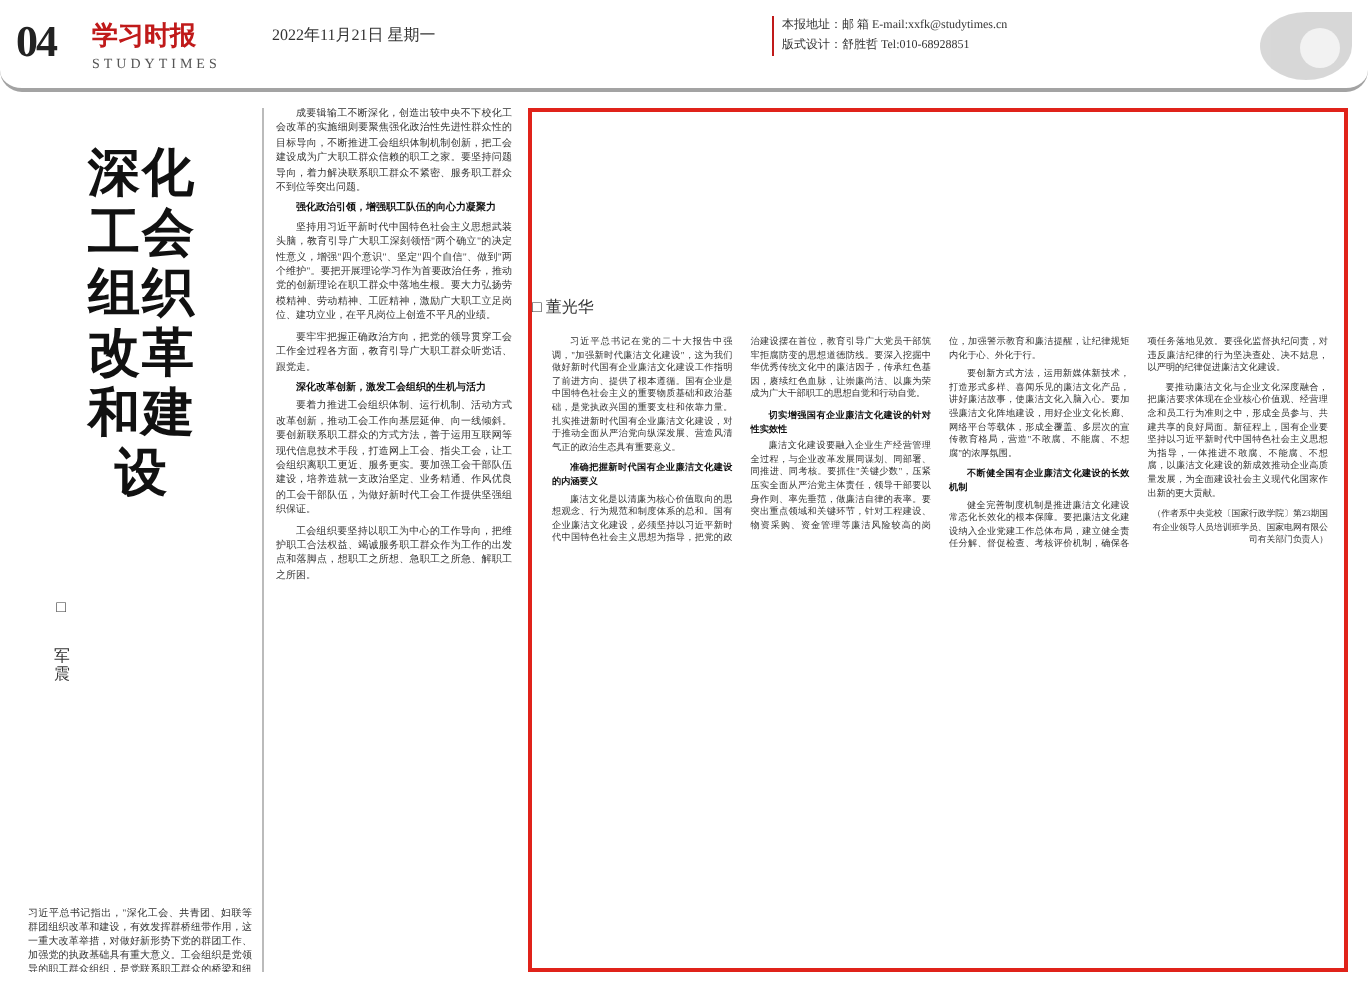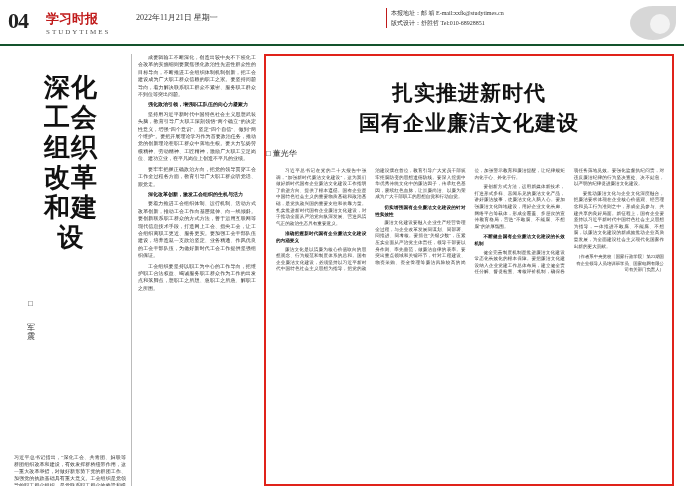--- a/index.html
+++ b/index.html
@@ -17,22 +17,23 @@
     background: #ffffff;
     overflow: hidden;
   }
 
   
   .masthead {
     position: absolute;
     left: 0; top: 0;
     width: 684px;
     height: 46px;
-    border-bottom: 2px solid #14532d;
+    border-bottom: 2px solid #a3a3a3;
     box-sizing: border-box;
+    border-radius: 11px;
   }
   .page-num {
     position: absolute;
     left: 8px; top: 8px;
     font-size: 22px;
     font-weight: bold;
     color: #222;
     letter-spacing: -1px;
     font-family: "Liberation Serif", serif;
   }
@@ -260,24 +261,20 @@
     <p>成要辑输工不断深化，创造出较中央不下校化工会改革的实施细则要聚焦强化政治性先进性群众性的目标导向，不断推进工会组织体制机制创新，把工会建设成为广大职工群众信赖的职工之家。要坚持问题导向，着力解决联系职工群众不紧密、服务职工群众不到位等突出问题。</p>
     <div class="mid-sub">强化政治引领，增强职工队伍的向心力凝聚力</div>
     <p>坚持用习近平新时代中国特色社会主义思想武装头脑，教育引导广大职工深刻领悟"两个确立"的决定性意义，增强"四个意识"、坚定"四个自信"、做到"两个维护"。要把开展理论学习作为首要政治任务，推动党的创新理论在职工群众中落地生根。要大力弘扬劳模精神、劳动精神、工匠精神，激励广大职工立足岗位、建功立业，在平凡岗位上创造不平凡的业绩。</p>
     <p>要牢牢把握正确政治方向，把党的领导贯穿工会工作全过程各方面，教育引导广大职工群众听党话、跟党走。</p>
     <div class="mid-sub">深化改革创新，激发工会组织的生机与活力</div>
     <p>要着力推进工会组织体制、运行机制、活动方式改革创新，推动工会工作向基层延伸、向一线倾斜。要创新联系职工群众的方式方法，善于运用互联网等现代信息技术手段，打造网上工会、指尖工会，让工会组织离职工更近、服务更实。要加强工会干部队伍建设，培养造就一支政治坚定、业务精通、作风优良的工会干部队伍，为做好新时代工会工作提供坚强组织保证。</p>
     <p>工会组织要坚持以职工为中心的工作导向，把维护职工合法权益、竭诚服务职工群众作为工作的出发点和落脚点，想职工之所想、急职工之所急、解职工之所困。</p>
   </div>
 
   <div class="main-box">
-    <div class="main-title">
-      <div>扎实推进新时代</div>
-      <div>国有企业廉洁文化建设</div>
-    </div>
     <div class="main-byline">□ 董光华</div>
     <div class="main-cols">
       <p>习近平总书记在党的二十大报告中强调，"加强新时代廉洁文化建设"，这为我们做好新时代国有企业廉洁文化建设工作指明了前进方向、提供了根本遵循。国有企业是中国特色社会主义的重要物质基础和政治基础，是党执政兴国的重要支柱和依靠力量。扎实推进新时代国有企业廉洁文化建设，对于推动全面从严治党向纵深发展、营造风清气正的政治生态具有重要意义。</p>
       <p class="sub">准确把握新时代国有企业廉洁文化建设的内涵要义</p>
       <p>廉洁文化是以清廉为核心价值取向的思想观念、行为规范和制度体系的总和。国有企业廉洁文化建设，必须坚持以习近平新时代中国特色社会主义思想为指导，把党的政治建设摆在首位，教育引导广大党员干部筑牢拒腐防变的思想道德防线。要深入挖掘中华优秀传统文化中的廉洁因子，传承红色基因，赓续红色血脉，让崇廉尚洁、以廉为荣成为广大干部职工的思想自觉和行动自觉。</p>
       <p class="sub">切实增强国有企业廉洁文化建设的针对性实效性</p>
       <p>廉洁文化建设要融入企业生产经营管理全过程，与企业改革发展同谋划、同部署、同推进、同考核。要抓住"关键少数"，压紧压实全面从严治党主体责任，领导干部要以身作则、率先垂范，做廉洁自律的表率。要突出重点领域和关键环节，针对工程建设、物资采购、资金管理等廉洁风险较高的岗位，加强警示教育和廉洁提醒，让纪律规矩内化于心、外化于行。</p>
       <p>要创新方式方法，运用新媒体新技术，打造形式多样、喜闻乐见的廉洁文化产品，讲好廉洁故事，使廉洁文化入脑入心。要加强廉洁文化阵地建设，用好企业文化长廊、网络平台等载体，形成全覆盖、多层次的宣传教育格局，营造"不敢腐、不能腐、不想腐"的浓厚氛围。</p>
       <p class="sub">不断健全国有企业廉洁文化建设的长效机制</p>
       <p>健全完善制度机制是推进廉洁文化建设常态化长效化的根本保障。要把廉洁文化建设纳入企业党建工作总体布局，建立健全责任分解、督促检查、考核评价机制，确保各项任务落地见效。要强化监督执纪问责，对违反廉洁纪律的行为坚决查处、决不姑息，以严明的纪律促进廉洁文化建设。</p>

